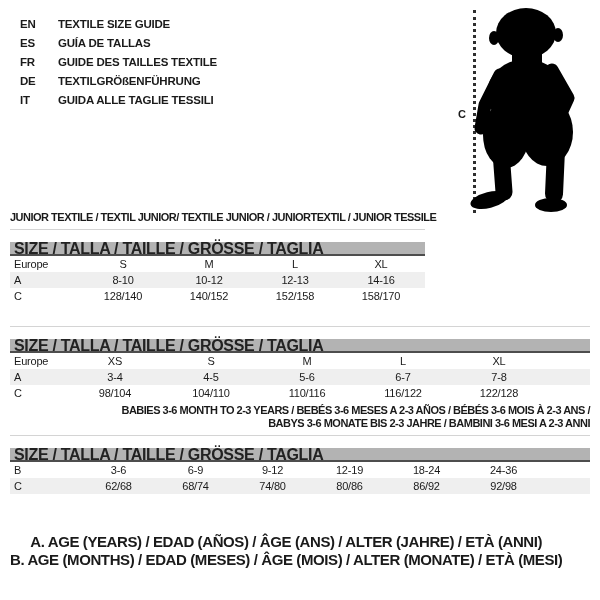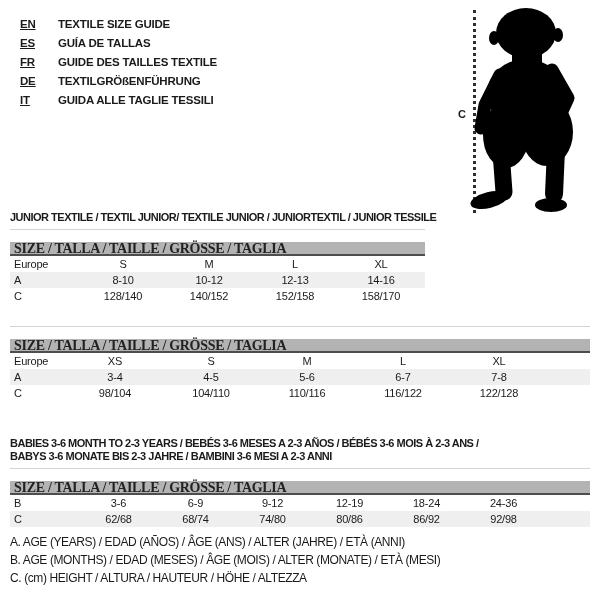--- a/index.html
+++ b/index.html
@@ -8,60 +8,60 @@
     font-family:"Liberation Sans","DejaVu Sans",sans-serif;
     color:var(--text,#1a1a1a);
     position:relative;
     overflow:hidden;
   }
   .page { position:absolute; inset:0; }
 
   
   .langs { position:absolute; left:20px; top:15px; }
   .lang-row { line-height:19px; font-size:11.5px; font-weight:bold; letter-spacing:-0.2px; white-space:nowrap; }
-  .lang-code { display:inline-block; width:38px;text-decoration:underline; }
+  .lang-code { display:inline-block; width:38px; }
 
   
   .c-label { position:absolute; left:458px; top:108px; font-size:11px; font-weight:bold; }
   .dotted-line { position:absolute; left:473px; top:10px; height:203px; width:0;
     border-left:3px dotted #2e2e2e; }
   .silhouette { position:absolute; left:460px; top:4px; color:var(--silhouette,#000); }
 
   
   .tbl-block { position:absolute; left:10px; }
   .tbl-junior   { top:211px; width:415px; }
   .tbl-children { top:321px; width:580px; }
-  .tbl-babies   { top:437px; width:580px; }
-
-  .tbl-title { font-size:11px; font-weight:bold; line-height:13px; letter-spacing:-0.5px; white-space:nowrap; }
+  .tbl-babies   { top:404px; width:580px; }
+
+  .tbl-title { font-size:11px; font-weight:bold; line-height:13px; letter-spacing:-0.5px; white-space:nowrap;text-align:right; }
   .tbl-title sub { font-size:7.5px; }
   .tbl-rule { border-top:1px solid var(--rule-light,#d4d4d4); margin-top:5px; margin-bottom:12px; }
 
   .size-bar {
     background:var(--size-bar-bg,#b3b3b3);
     border-bottom:2px solid var(--bar-underline,#4d4d4d);
     height:14px; line-height:13px;
-    font-size:14px; font-weight:bold; letter-spacing:-0.3px;
-    padding-left:4px; color:#222;font-family:Liberation Serif, serif;
+    font-size:16px; font-weight:bold; letter-spacing:-0.3px;
+    padding-left:4px; color:#222;
   }
 
   table { width:100%; border-collapse:collapse; table-layout:fixed; }
   tr { height:16px; }
   tbody tr:nth-child(even) { background:var(--shaded-row-bg,#efefef); }
   td { font-size:11px; letter-spacing:-0.2px; text-align:center; padding:0; vertical-align:middle; }
   td.label { text-align:left; padding-left:4px; }
   td.filler { }
 
   .tbl-junior   td.label { width:70px; } .tbl-junior   td.val { width:86px; }
   .tbl-children td.label { width:57px; } .tbl-children td.val { width:96px;text-align:center; }
   .tbl-babies   td.label { width:70px; } .tbl-babies   td.val { width:77px; }
 
   
   .footnotes { position:absolute; left:10px; top:533px; }
-  .footnote { font-size:12px; font-weight:normal; line-height:18px; letter-spacing:-0.4px; white-space:nowrap; }
+  .footnote { font-size:15px; font-weight:bold; line-height:18px; letter-spacing:-0.4px; white-space:nowrap;text-align:center; }
 </style>
 </head>
 <body>
 
 <div class="page">
 
   <div class="langs">
       <div class="lang-row"><span class="lang-code">EN</span><span class="lang-title">TEXTILE SIZE GUIDE</span></div>
       <div class="lang-row"><span class="lang-code">ES</span><span class="lang-title">GUÍA DE TALLAS</span></div>
       <div class="lang-row"><span class="lang-code">FR</span><span class="lang-title">GUIDE DES TAILLES TEXTILE</span></div>
@@ -188,16 +188,15 @@
             <td class="val">92/98</td>
             <td class="filler"></td>
           </tr>
         </tbody>
       </table>
   </section>
 
   <div class="footnotes">
       <div class="footnote">A. AGE (YEARS) / EDAD (AÑOS) / ÂGE (ANS) / ALTER (JAHRE) / ETÀ (ANNI)</div>
       <div class="footnote">B. AGE (MONTHS) / EDAD (MESES) / ÂGE (MOIS) / ALTER (MONATE) / ETÀ (MESI)</div>
-      <div class="footnote">C. (cm) HEIGHT / ALTURA / HAUTEUR / HÖHE / ALTEZZA</div>
     </div>
 
 </div>
 
 </body></html>

